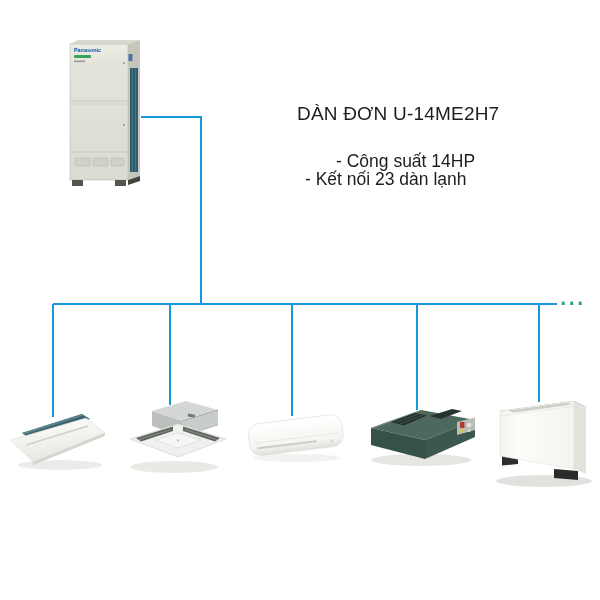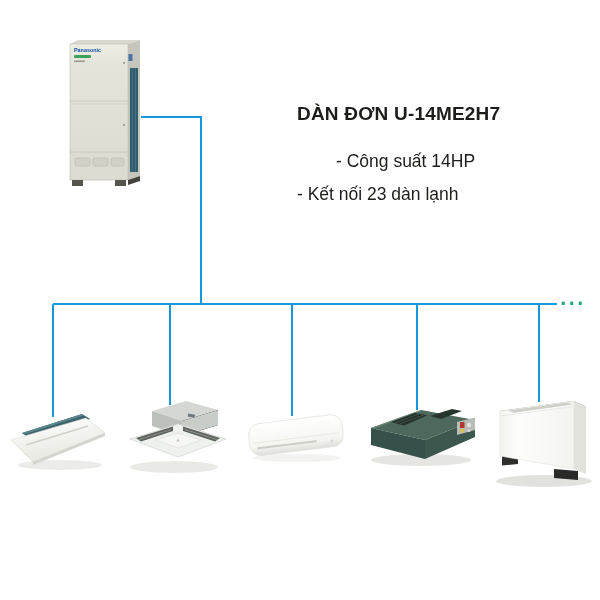--- a/index.html
+++ b/index.html
@@ -9,24 +9,24 @@
   }
   html,body{margin:0;padding:0;background:#fff;}
   .stage{
     position:relative;width:600px;height:600px;background:#fff;overflow:hidden;
     font-family:"Liberation Sans","DejaVu Sans",sans-serif;color:var(--text-color);
   }
   .abs{position:absolute;}
   #connector-svg{left:0;top:0;width:600px;height:600px;pointer-events:none;}
   .conn{stroke:var(--line-color);stroke-width:2;fill:none;shape-rendering:crispEdges;}
   .more-dots{fill:var(--dot-color);font-weight:bold;font-size:17px;letter-spacing:2px;font-family:"DejaVu Sans",sans-serif;}
-  .heading{left:297px;top:103px;font-size:19px;font-weight:700;letter-spacing:.2px;white-space:nowrap;}
+  .heading{left:297px;top:103px;font-size:19px;font-weight:400;letter-spacing:.2px;white-space:nowrap;}
   .spec{left:297px;font-size:17.5px;white-space:nowrap;}
   .spec1{top:151px;margin-left:39px;}
-  .spec2{top:184px;}
+  .spec2{top:169px;margin-left:8px;}
   .unit{pointer-events:none;}
   svg text.brand{font-family:"Liberation Sans",sans-serif;}
 </style>
 </head>
 <body>
 
 <div class="stage">
 
   <svg id="connector-svg" class="abs" viewBox="0 0 600 600">
     <path class="conn" d="M141,117 L201,117 L201,304"></path>

